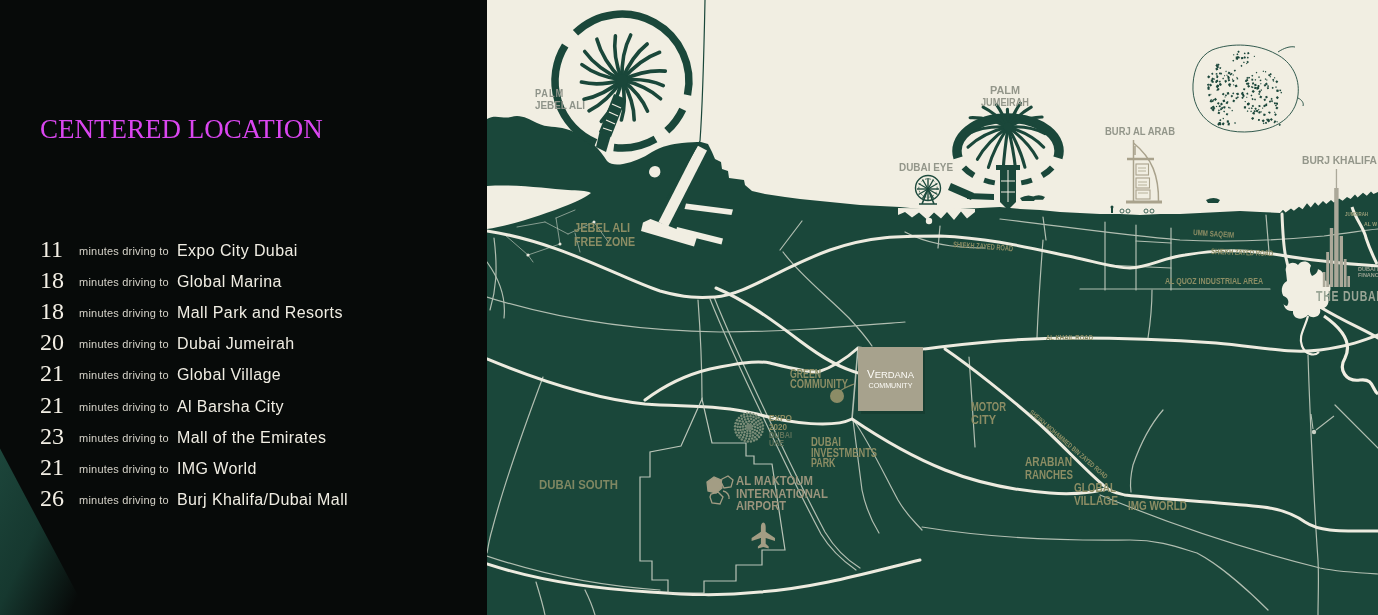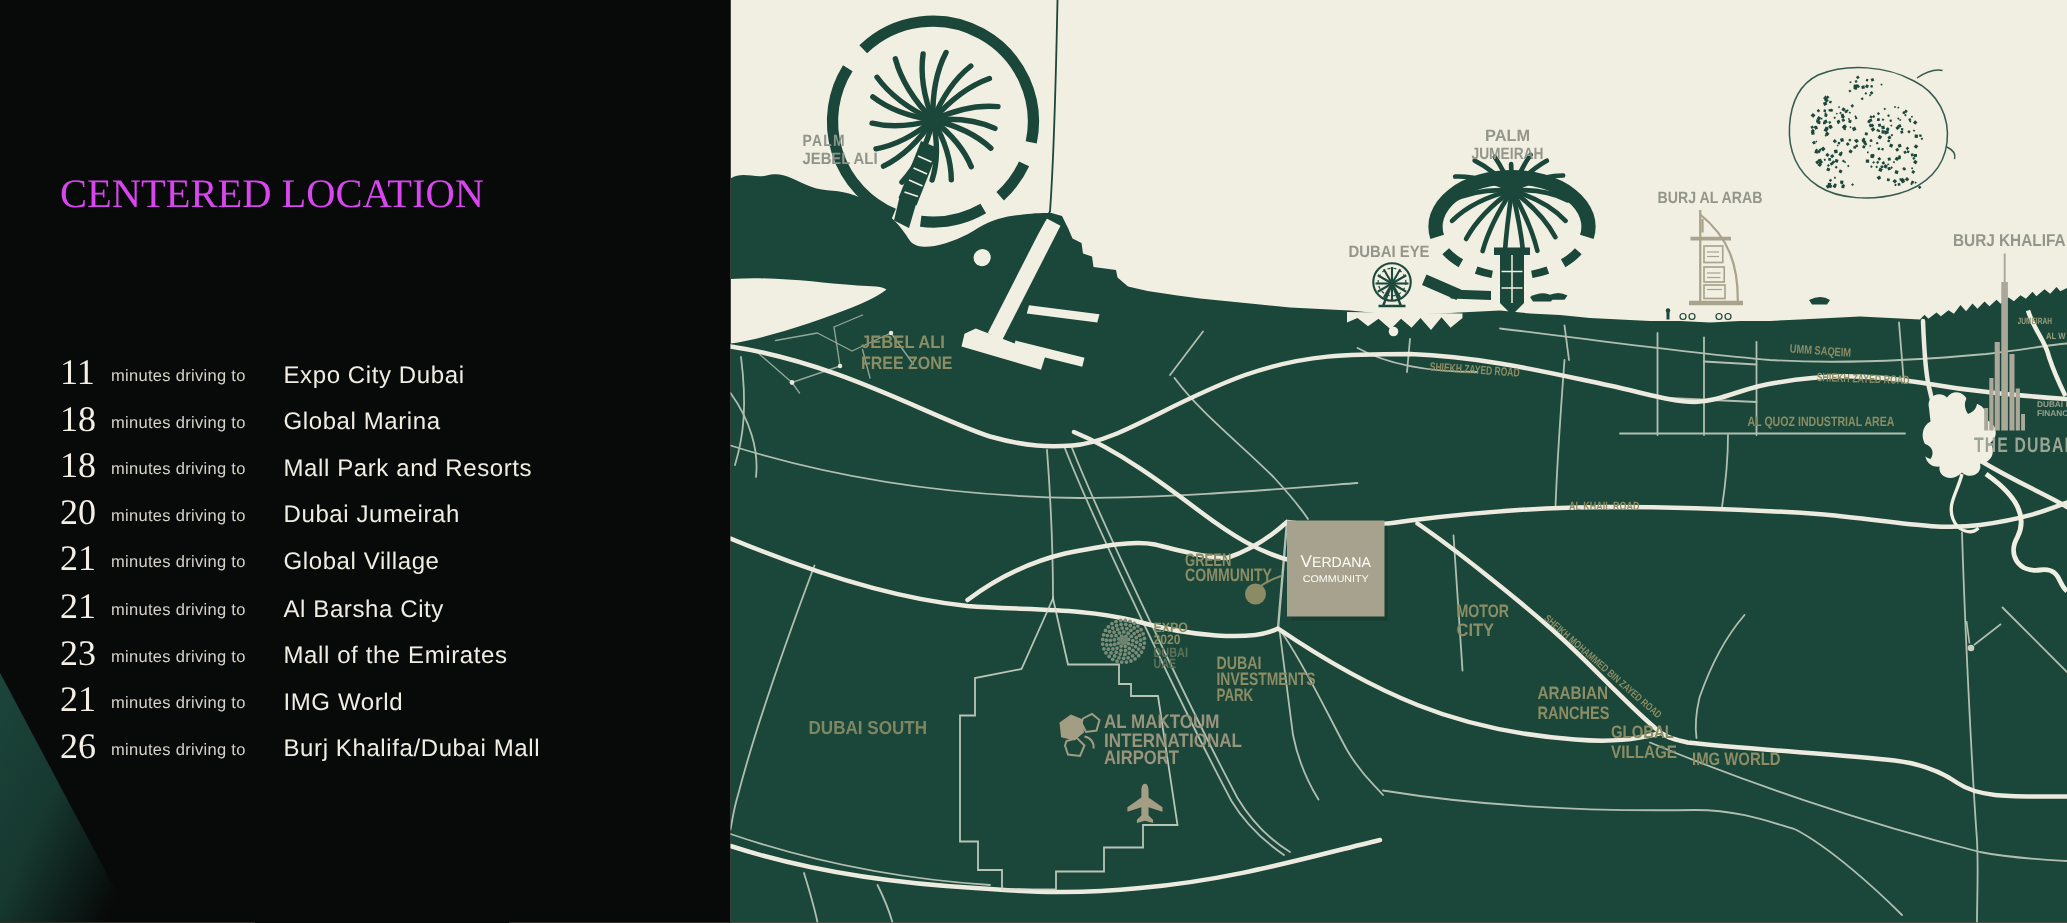--- a/index.html
+++ b/index.html
@@ -1,22 +1,22 @@
 <!DOCTYPE html>
 <html><head><meta charset="utf-8">
 <style>
   html,body{margin:0;padding:0;background:#000;}
   #stage{position:relative;width:1378px;height:615px;overflow:hidden;font-family:"Liberation Sans",sans-serif;}
   #panel{position:absolute;left:0;top:0;width:487px;height:615px;background:#070a09;overflow:hidden;}
   #wedge{position:absolute;left:0;top:430px;width:130px;height:185px;background:linear-gradient(115deg,#1d473c 0%,#16382f 38%,rgba(10,20,17,0) 72%);clip-path:polygon(0 10%,68% 100%,0 100%);}
   .title{position:absolute;left:40px;color:#d946ef;font-family:"Liberation Serif",serif;font-size:27px;letter-spacing:0px;font-weight:400;}
   .row{position:absolute;left:40px;height:0;color:#efece2;white-space:nowrap;}
   .row .num{display:inline-block;width:26px;font-family:"Liberation Serif",serif;font-size:24px;color:#f3efe5;vertical-align:middle;transform:translateY(-12px);}
-  .row .mdt{display:inline-block;margin-left:8px;width:100px;font-size:11px;color:#d6d3c9;letter-spacing:0.2px;vertical-align:middle;transform:translateY(-11px);}
-  .row .dest{display:inline-block;margin-left:15px;font-size:16px;color:#f0ede3;letter-spacing:0.4px;vertical-align:middle;transform:translateY(-11px);}
+  .row .mdt{display:inline-block;margin-left:8px;width:100px;font-size:11px;color:#d6d3c9;letter-spacing:0.2px;vertical-align:middle;transform:translateY(-11px);text-align:center;}
+  .row .dest{display:inline-block;margin-left:3px;font-size:16px;color:#f0ede3;letter-spacing:0.4px;vertical-align:middle;transform:translateY(-11px);}
   #map{position:absolute;left:487px;top:0;width:891px;height:615px;}
   text{font-family:"Liberation Sans",sans-serif;}
 </style></head>
 <body>
 <div id="stage">
 
   <div id="panel">
 
     <div id="wedge"></div>
 

